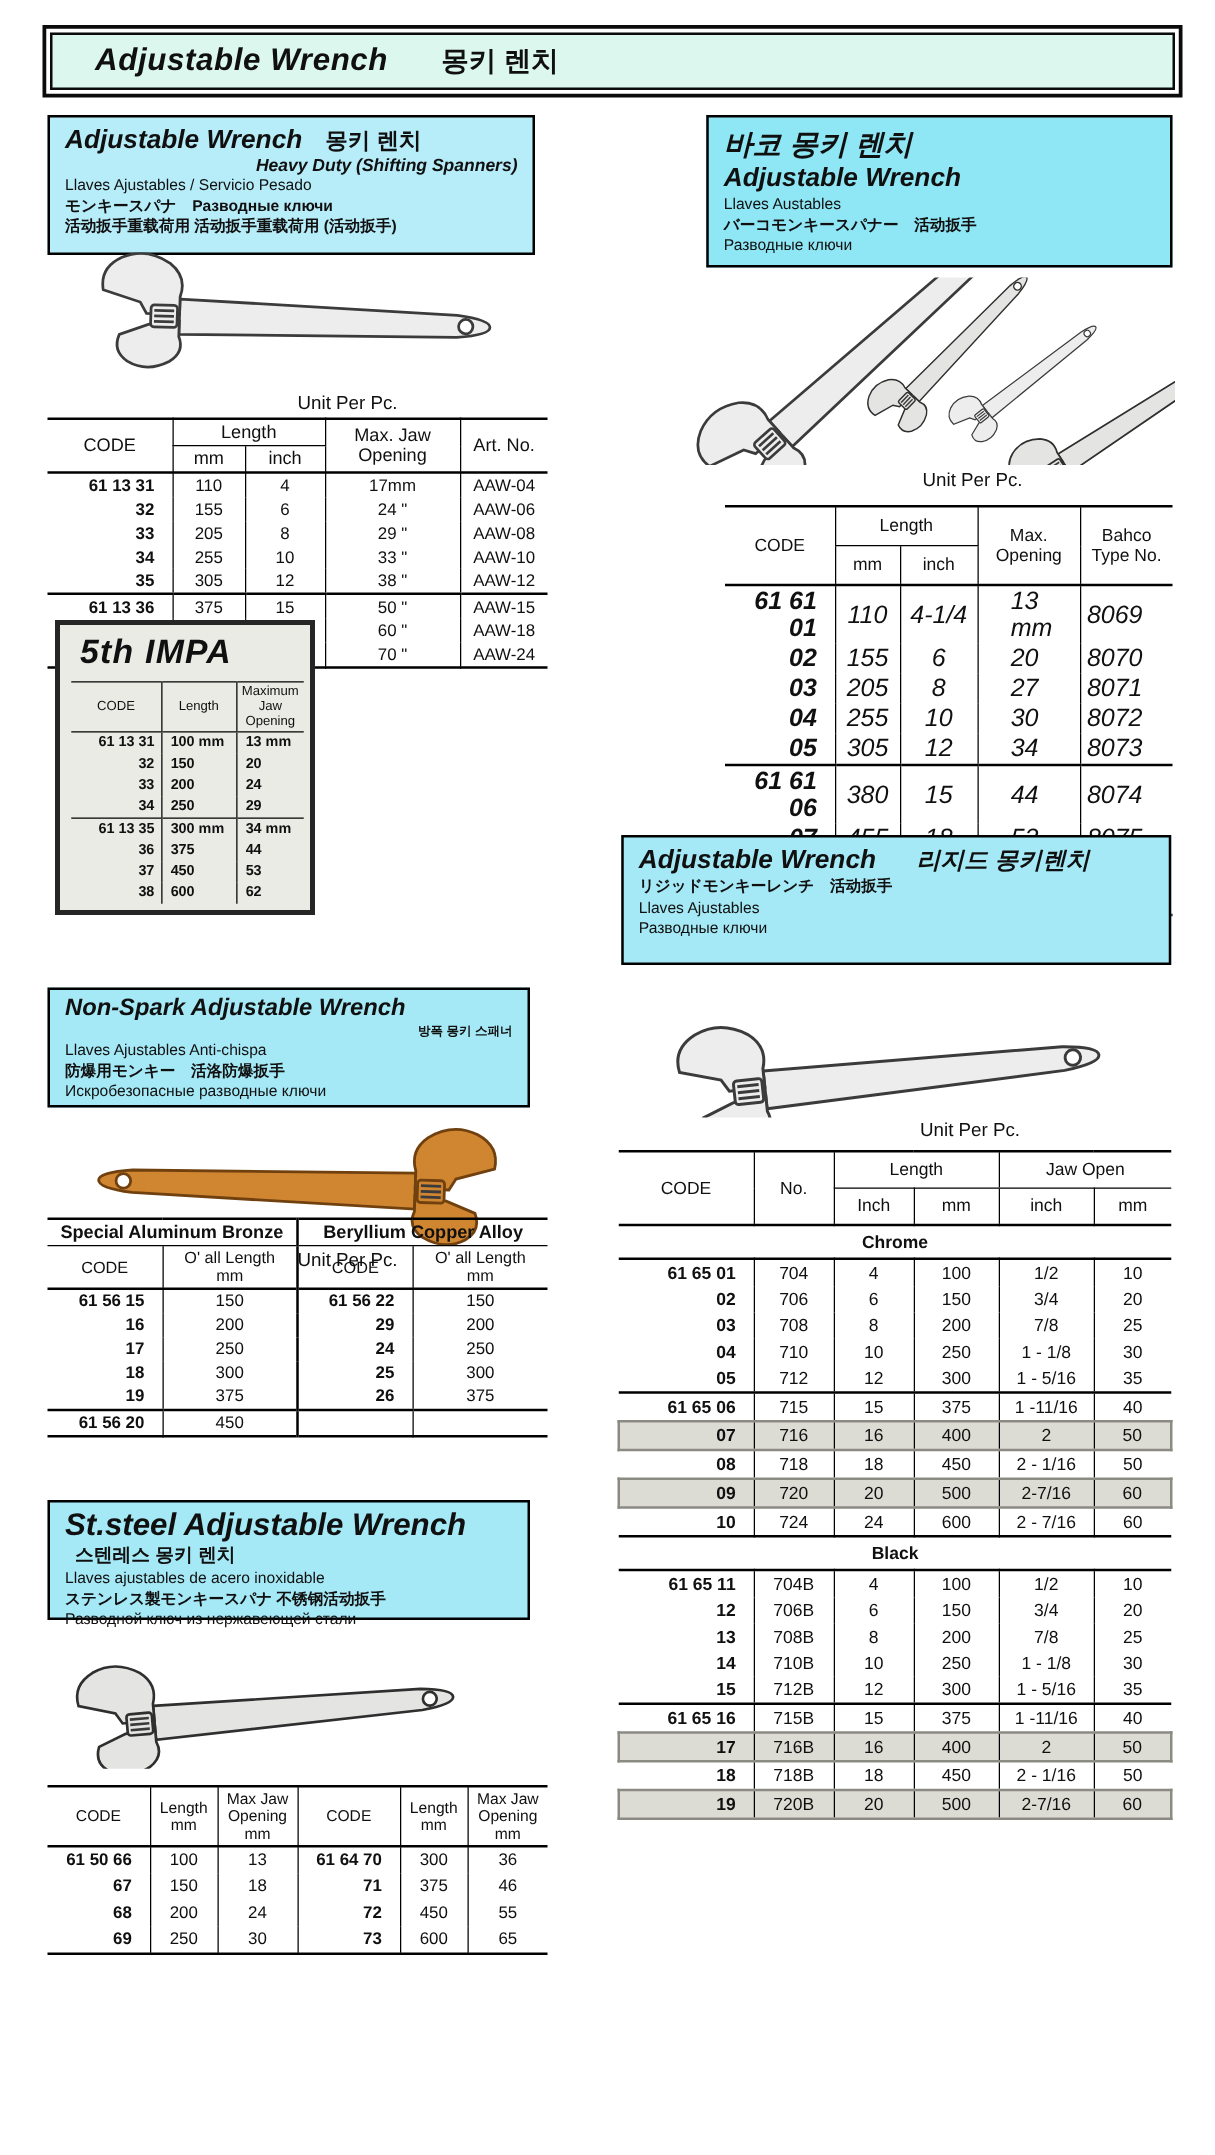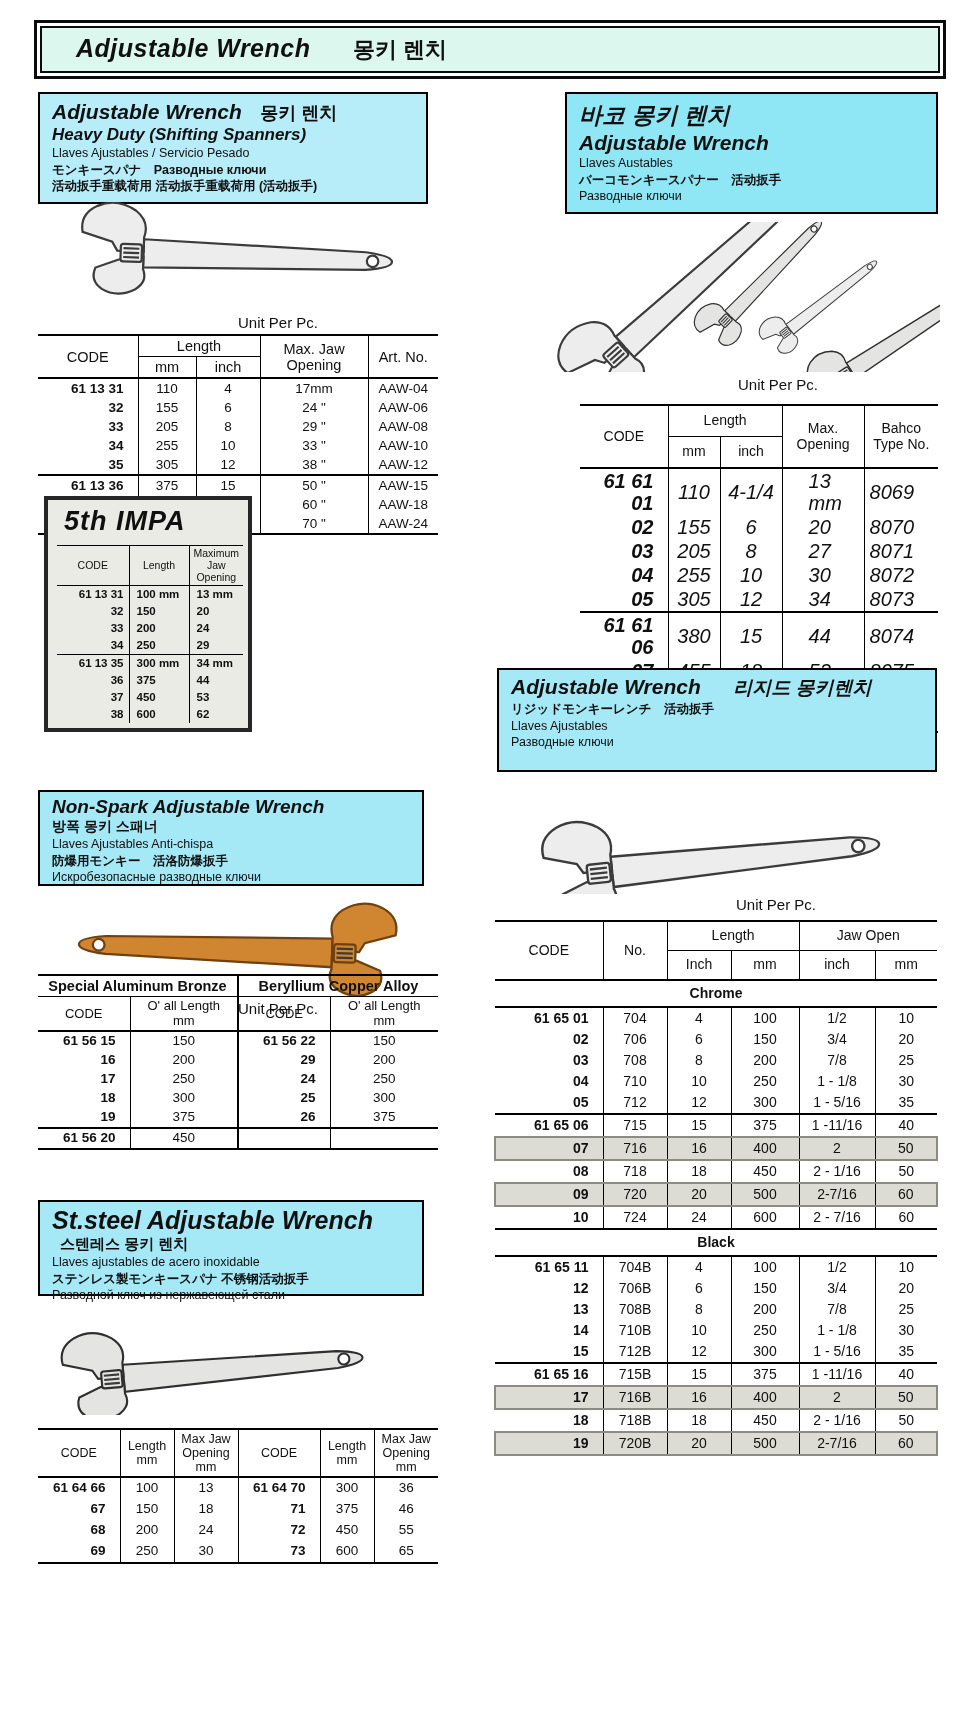--- a/index.html
+++ b/index.html
@@ -89,21 +89,21 @@
       <span class="t-en">Adjustable Wrench</span>
       <span class="t-ko">몽키 렌치</span>
     </div>
   </div>
 
   <div class="cyanbox abs" style="left:38px;top:92px;width:390px;height:112px;background:var(--box_light);">
     <div>
       <span class="ttl-en" style="font-size:21px;">Adjustable Wrench</span>
       <span class="ttl-ko" style="font-size:18px;margin-left:14px;">몽키 렌치</span>
     </div>
-    <div class="ttl-en" style="font-size:17px;">Heavy Duty  (Shifting Spanners)</div>
+    <div class="ttl-en" style="font-size:14px;text-align:right;">Heavy Duty  (Shifting Spanners)</div>
     <div class="sm">Llaves Ajustables / Servicio Pesado</div>
     <div class="sm b">モンキースパナ　Разводные ключи</div>
     <div class="sm b">活动扳手重载荷用  活动扳手重载荷用 (活动扳手)</div>
   </div>
 
   <svg class="abs" style="left:42px;top:202px;" width="390" height="104" viewBox="0 0 400 118">
     <use href="#wr" class="steel" transform="translate(2,0) rotate(2 200 60)"></use>
   </svg>
 
   <div class="unit abs" style="left:238px;top:314px;width:200px;">Unit Per Pc.</div>
@@ -246,21 +246,21 @@
             <td class="code">38</td>
             <td class="vl">600</td>
             <td class="vl">62</td>
           </tr>
         </tbody>
     </table>
   </div>
 
   <div class="cyanbox abs" style="left:38px;top:790px;width:386px;height:96px;background:var(--box_mid);padding-top:4px;">
     <div class="ttl-en" style="font-size:19px;">Non-Spark Adjustable Wrench</div>
-    <div class="ttl-ko" style="font-size:14px;text-align:left;">방폭 몽키 스패너</div>
+    <div class="ttl-ko" style="font-size:10px;text-align:right;">방폭 몽키 스패너</div>
     <div class="sm">Llaves Ajustables Anti-chispa</div>
     <div class="sm b">防爆用モンキー　活洛防爆扳手</div>
     <div class="sm">Искробезопасные разводные ключи</div>
   </div>
 
   <svg class="abs" style="left:42px;top:892px;" width="390" height="106" viewBox="0 0 400 118">
     <use href="#wr" class="bronze" transform="translate(398,2) scale(-1,1) rotate(-2 200 60)"></use>
   </svg>
 
   <div class="unit abs" style="left:238px;top:1000px;width:198px;">Unit Per Pc.</div>
@@ -358,21 +358,21 @@
         <th class="vl">CODE</th>
         <th class="vl">Length
 mm</th>
         <th class="vl">Max Jaw
 Opening
 mm</th>
       </tr>
     </thead>
     <tbody>
         <tr>
-          <td class="code">61 64 66</td>
+          <td class="code">61 50 66</td>
           <td class="vl">100</td>
           <td class="vl">13</td>
           <td class="vl code">61 64 70</td>
           <td class="vl">300</td>
           <td class="vl">36</td>
         </tr>
         <tr>
           <td class="code">67</td>
           <td class="vl">150</td>
           <td class="vl">18</td>

